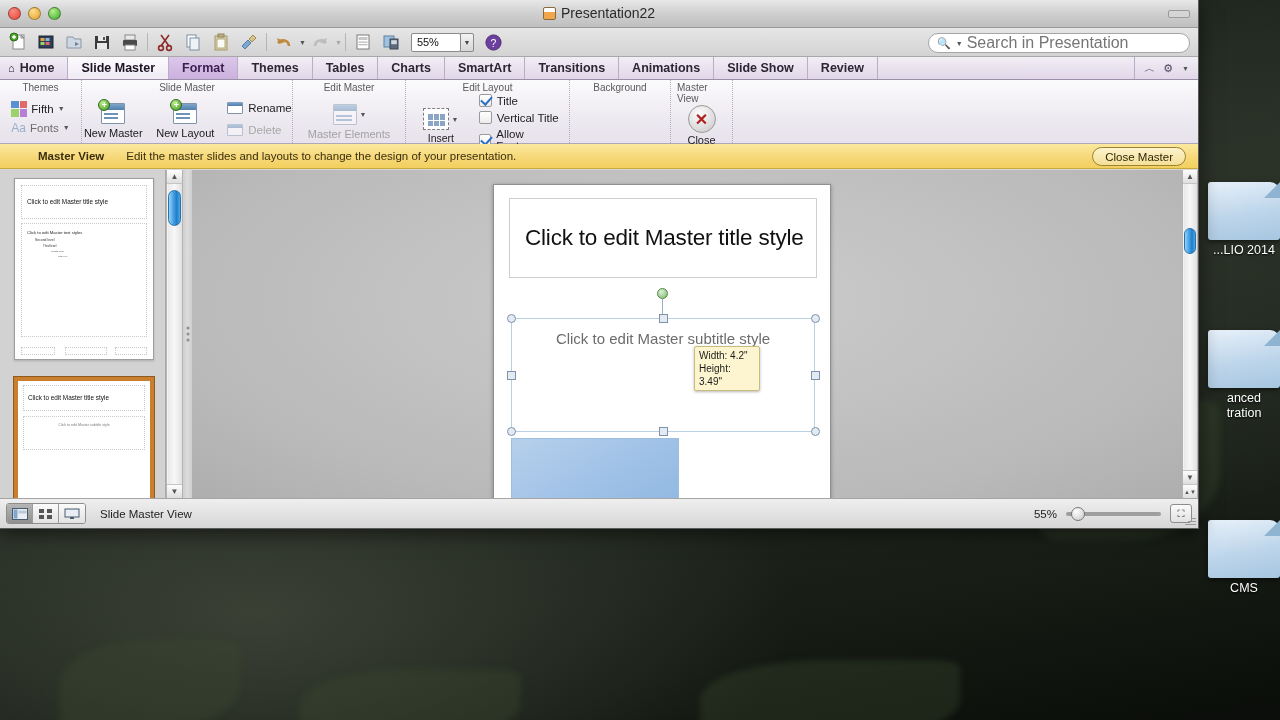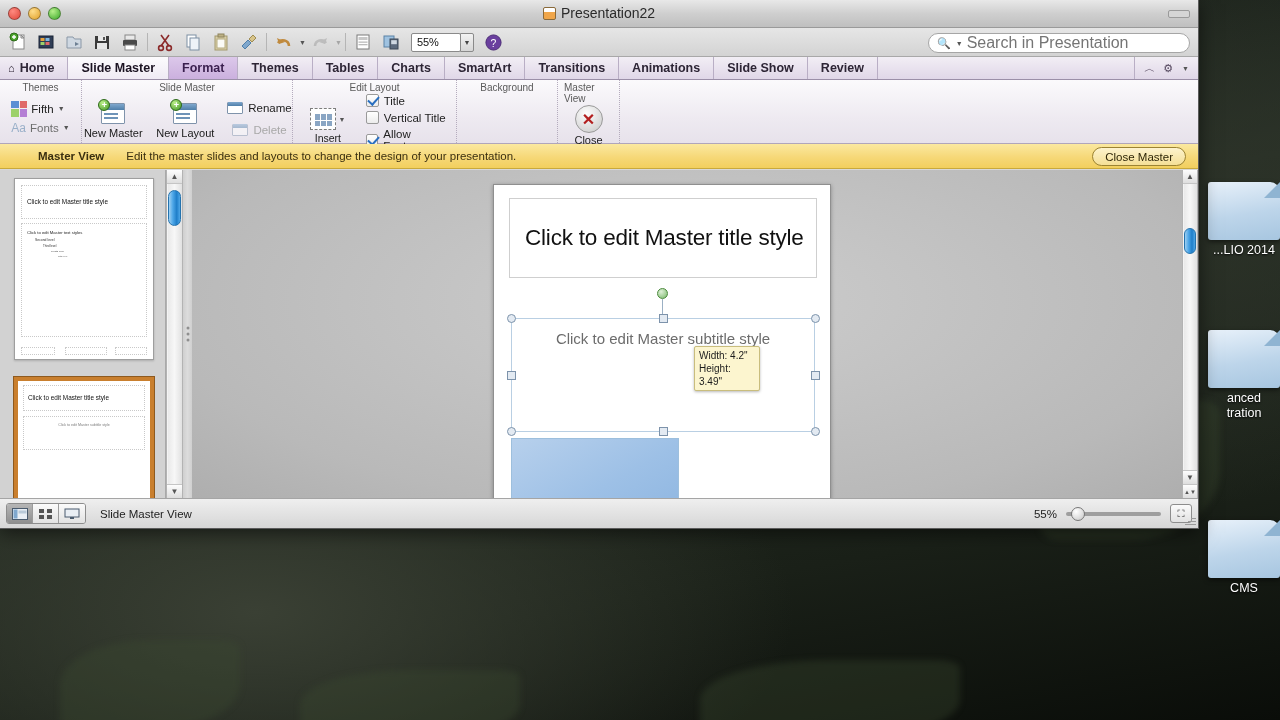--- a/index.html
+++ b/index.html
@@ -583,39 +583,56 @@
         <div class="bigbtn">
           <span class="pic">
             <span class="sheet"></span>
               <span class="band"></span>
             <span class="line" style="top:12px;width:14px"></span>
             <span class="line" style="top:16px;width:14px"></span>
             <span class="plus">+</span>
           </span>
           <span class="lbl">New Layout</span>
         </div>
-        <div class="vstack" style="gap:7px; padding-bottom:2px;align-items:center;">
+        <div class="vstack" style="gap:7px; padding-bottom:2px;">
           <div class="rowitem">
             <span class="pic" style="width:18px;height:15px;">
               <span class="sheet"></span>
                 <span class="band" style="top:2px;height:4px"></span>
             </span>
             <span>Rename</span>
           </div>
           <div class="rowitem" style="color:#a8a8a8;">
             <span class="pic" style="width:18px;height:15px;opacity:.45">
               <span class="sheet"></span>
                 <span class="band" style="top:2px;height:4px"></span>
             </span>
             <span>Delete</span>
           </div>
         </div>
       </div>
     </div>
 
+    <div class="rgroup" style="width:113px;">
+      <div class="gtitle">Edit Master</div>
+      <div class="gbody" style="align-items:flex-end; padding-bottom:3px;">
+        <div class="bigbtn dim" style="width:96px;">
+          <span style="display:flex;align-items:center;gap:2px;">
+            <span class="pic" style="opacity:.45">
+              <span class="sheet"></span>
+                <span class="band"></span>
+              <span class="line" style="top:13px;width:16px"></span>
+              <span class="line" style="top:17px;width:16px"></span>
+            </span>
+            <span class="tri">▼</span>
+          </span>
+          <span class="lbl">Master Elements</span>
+        </div>
+      </div>
+    </div>
 
     <div class="rgroup" style="width:164px;">
       <div class="gtitle">Edit Layout</div>
       <div class="gbody" style="gap:9px; align-items:flex-end; padding-bottom:2px;">
         <div class="bigbtn" style="width:60px;">
           <span style="display:flex;align-items:center;gap:2px;">
             <span class="dashbox">
               <span class="mini">
                   <i></i>
                   <i></i>

